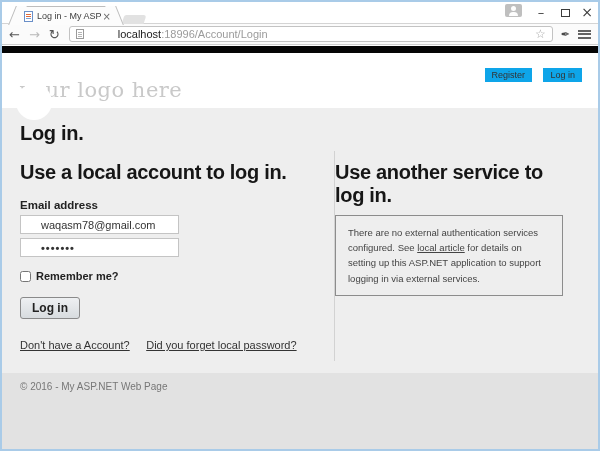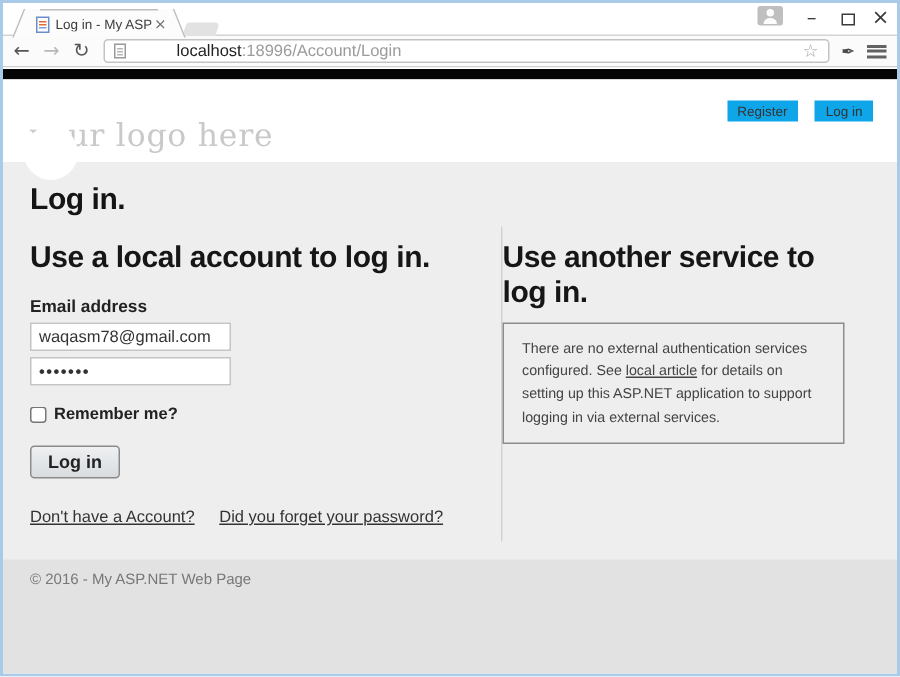--- a/index.html
+++ b/index.html
@@ -79,22 +79,22 @@
 
   .content { flex:1; padding:0 16px; position:relative; }
   .page-title { font-size:20px; font-weight:bold; color:#151515; margin:14px 0 0 2px;
                 letter-spacing:-0.3px; }
   .cols { display:flex; margin-top:6px; min-height:206px; }
   .col-left { width:316px; padding:0 0 8px 2px; }
   .divider { width:1px; background:#d2d2d2; flex:0 0 auto; }
   .col-right { width:228px; }
   .sec-h { font-size:20px; font-weight:bold; color:#161616; letter-spacing:-0.3px; margin-top:10px; }
   .field-label { display:block; font-size:11.5px; font-weight:bold; color:#222; margin-top:15px; }
-  .text-input { display:block; width:134px; height:19px; border:1px solid #c4c4c4; background:#fff;
-                font-size:11px; color:#333; padding:0 5px; margin-top:4px;
+  .text-input { display:block; width:159px; height:19px; border:1px solid #c4c4c4; background:#fff;
+                font-size:11px; color:#333; padding:0 20px; margin-top:4px;
                 font-family:"Liberation Sans", sans-serif; }
   .pw { letter-spacing:1px; font-weight:bold; }
   .remember { margin-top:13px; display:flex; align-items:center; }
   .remember input { width:11px; height:11px; margin:0 5px 0 0; }
   .remember span { font-size:11px; font-weight:bold; color:#222; }
   .btn-login { margin-top:15px; font-size:12px; font-weight:bold; color:#222;
                background:linear-gradient(#eef0f2,#d8dcdf); border:1px solid #8a8a8a;
                border-radius:3px; padding:3px 11px; font-family:"Liberation Sans", sans-serif; }
   .form-links { margin-top:16px; }
   .form-links a { font-size:11px; color:#333; text-decoration:underline; margin-right:12px; }
@@ -164,21 +164,21 @@
           <label class="field-label">Email address</label>
           <input type="text" class="text-input" value="waqasm78@gmail.com" style="">
           <input type="text" class="text-input pw glyph" value="•••••••" style="">
           <div class="remember">
             <input type="checkbox" style="">
             <span>Remember me?</span>
           </div>
           <button class="btn-login">Log in</button>
           <div class="form-links">
             <a href="#">Don't have a Account?</a>
-            <a href="#">Did you forget your password?</a>
+            <a href="#">Did you forget local password?</a>
           </div>
         </section>
         <div class="divider"></div>
         <section class="col-right">
           <h2 class="sec-h">Use another service to log in.</h2>
           <div class="notice-box">
             <span>There are no external authentication services configured. See </span><a href="#">local article</a><span> for details on setting up this ASP.NET application to support logging in via external services.</span>
           </div>
         </section>
       </div>

